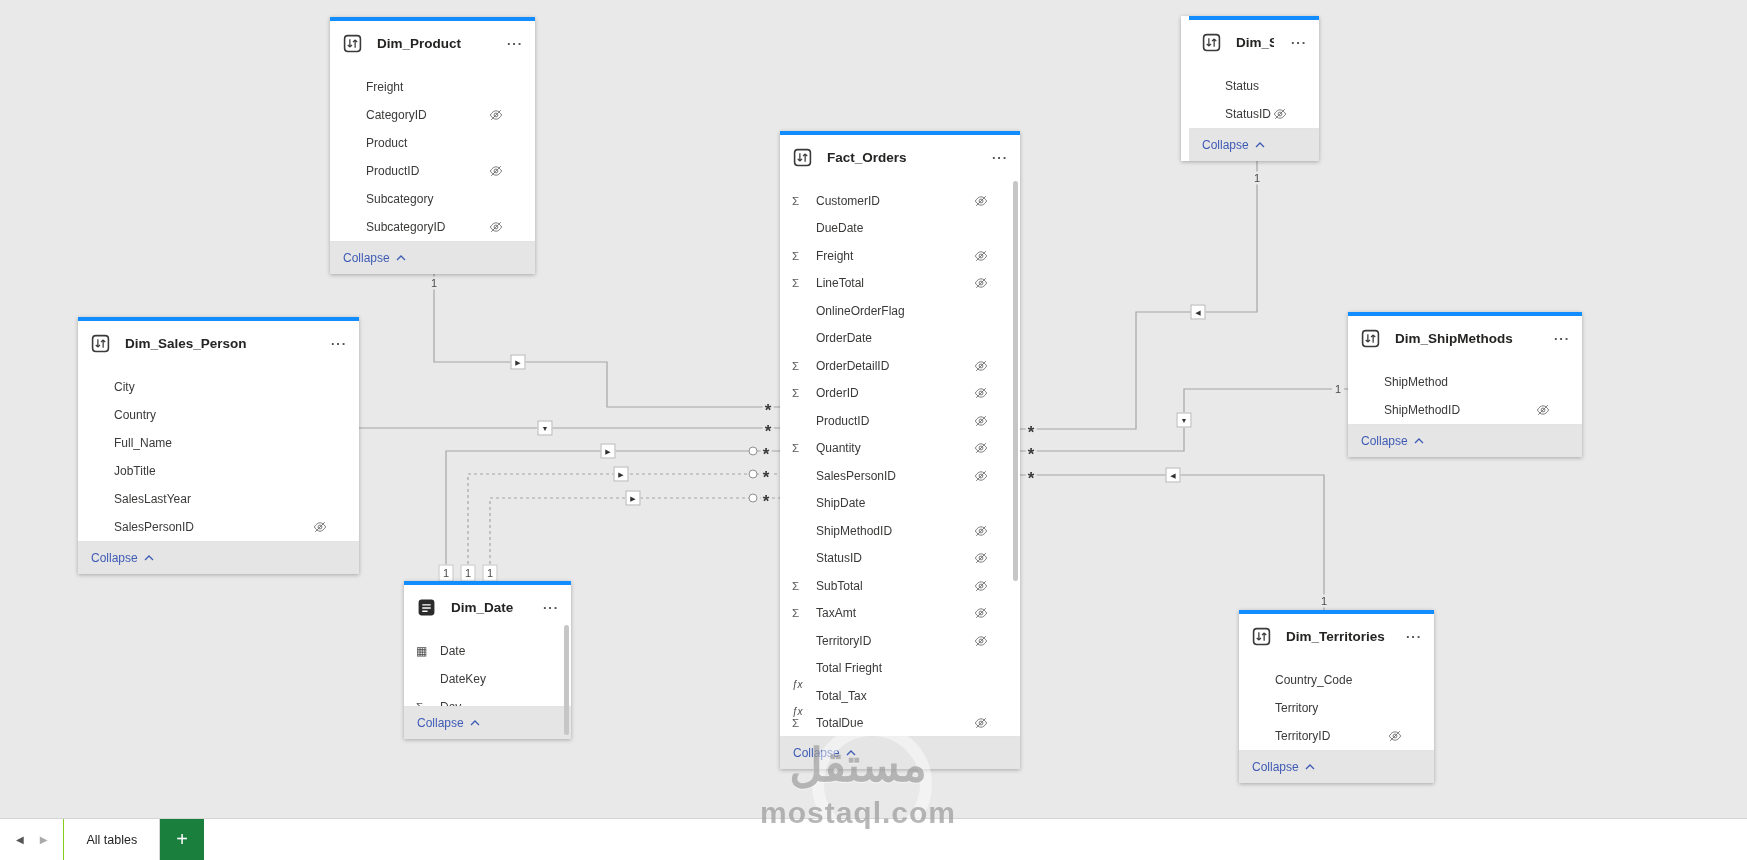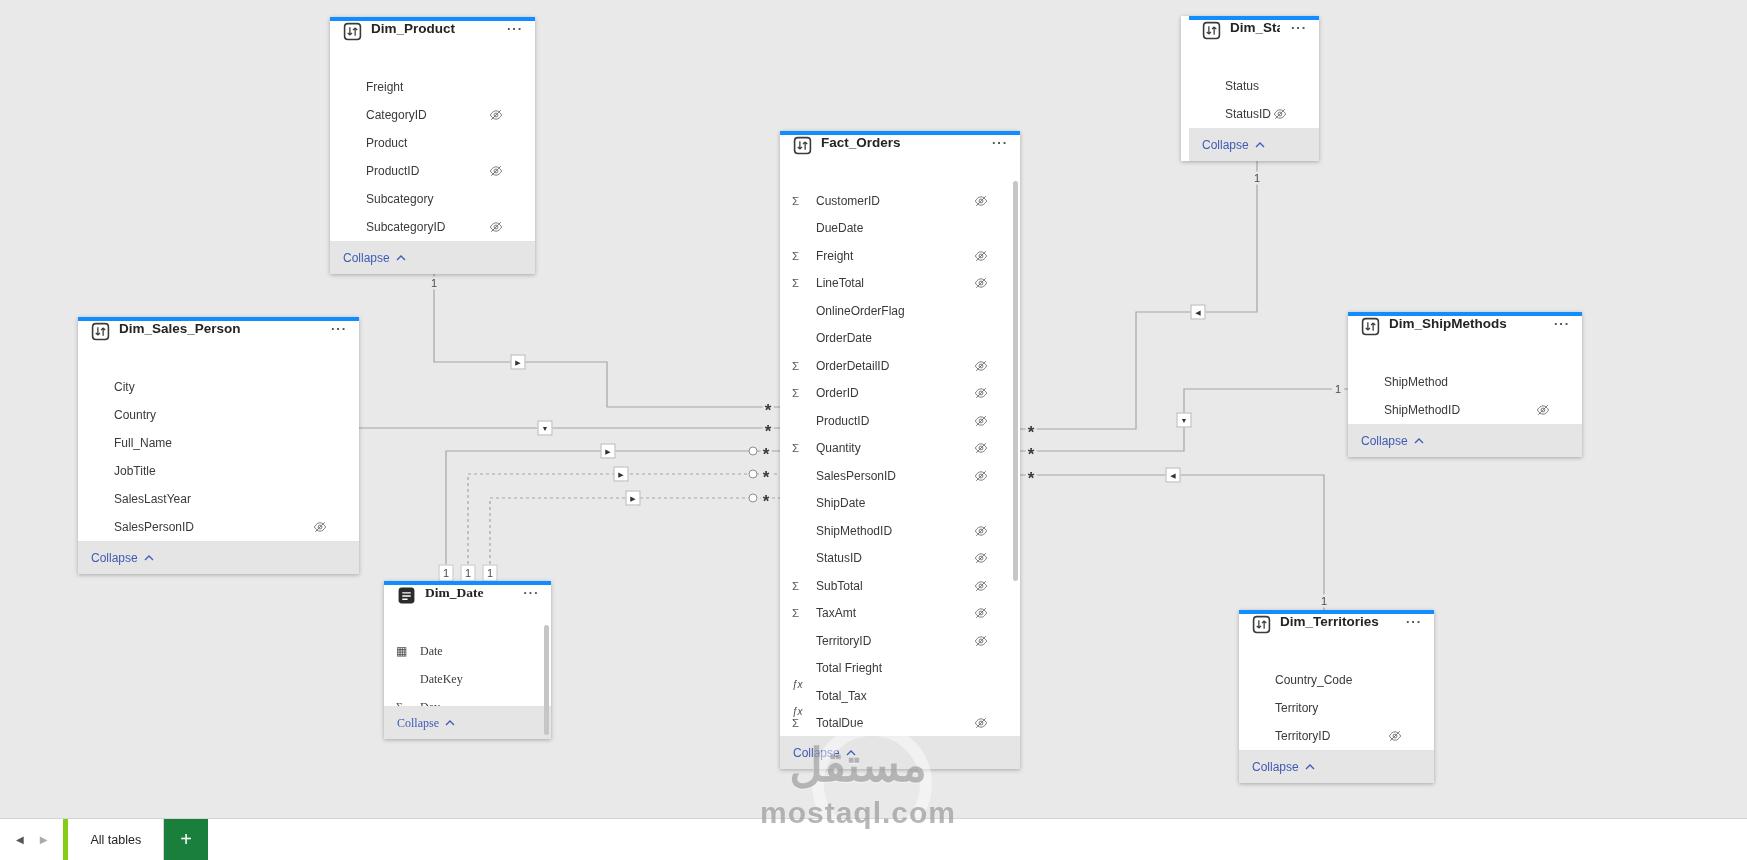--- a/index.html
+++ b/index.html
@@ -10,21 +10,21 @@
   }
   .canvas{position:relative;width:1747px;height:860px;background:#e9e9e9;overflow:hidden;}
   #rel-svg{position:absolute;left:0;top:0;z-index:1;}
   
   .card{
     position:absolute;z-index:3;background:#fff;
     box-shadow:0 1.2px 4px rgba(0,0,0,.28);
     display:flex;flex-direction:column;
   }
   .accent{height:4px;background:#118dff;flex:none;}
-  .chead{height:44px;display:flex;align-items:flex-start;gap:9px;padding:0 10px 0 12px;flex:none;cursor:pointer;}
+  .chead{height:44px;display:flex;align-items:center;gap:15px;padding:0 10px 0 12px;flex:none;cursor:pointer;}
   .cicon{width:20px;height:20px;flex:none;display:flex;align-items:center;justify-content:center;}
   .cname{flex:1;font-size:13.5px;font-weight:700;color:#252423;white-space:nowrap;overflow:hidden;}
   .cmenu{flex:none;color:#4f4f4f;font-size:13px;font-weight:700;letter-spacing:1px;cursor:pointer;padding:0 2px;}
   .cfields{flex:1 1 auto;overflow:hidden;padding-top:8px;position:relative;}
   .fld{height:28px;display:flex;align-items:center;padding:0 10px 0 12px;}
   .card.fact .fld{height:27.5px;}
   .fi{width:24px;flex:none;font-size:11.5px;color:#5a5a5a;}
   .fi.cal{font-size:12px;color:#4a4a4a;}
   .fi.calc{font-style:italic;font-size:10px;color:#4a4a4a;margin-top:32px;}
   .fname{flex:1;font-size:12px;color:#3b3a39;white-space:nowrap;overflow:hidden;}
@@ -54,21 +54,21 @@
   
   .bottom-bar{
     position:absolute;left:0;right:0;bottom:0;height:41px;z-index:6;
     background:#fff;border-top:1px solid #d4d4d4;display:flex;align-items:stretch;
   }
   .nav{display:flex;align-items:center;gap:16px;padding:0 16px;}
   .nav span{font-size:10px;cursor:pointer;}
   .nav .prev{color:#555;}
   .nav .next{color:#aaa;}
   .bbtab{
-    border-left:5px solid #84cc16;border-right:1px solid #d4d4d4;
+    border-left:1px solid #84cc16;border-right:1px solid #d4d4d4;
     display:flex;align-items:center;padding:0 22px;
     font-size:12.5px;color:#252423;background:#fff;cursor:pointer;
   }
   .add-btn{
     width:44px;border:none;background:#1a7f3c;color:#fff;
     font-size:20px;font-weight:400;cursor:pointer;
     display:flex;align-items:center;justify-content:center;
     font-family:"Liberation Sans",sans-serif;
   }
 </style>
@@ -504,21 +504,21 @@
             </span>
           </div>
         </div>
         <div class="ccollapse">
           <span>Collapse</span>
           <svg class="caret" width="10" height="6" viewBox="0 0 10 6">
             <path d="M1 5 L5 1 L9 5" fill="none" stroke="currentColor" stroke-width="1.3"></path>
           </svg>
         </div>
       </div>
-      <div class="card" style="left: 384px; top: 581px; width: 167px; height: 158px; font-family: Liberation Serif, serif;">
+      <div class="card" style="left: 404px; top: 581px; width: 167px; height: 158px;">
         <div class="accent"></div>
         <div class="chead">
           <span class="cicon">
             <svg width="19" height="19" viewBox="0 0 18 18">
               <rect x="1.5" y="1.5" width="15" height="15" rx="3" fill="#2b2b2b"></rect>
               <path d="M5 6.5h8 M5 9.5h8 M5 12.5h5" stroke="#fff" stroke-width="1.3"></path>
             </svg>
           </span>
           <span class="cname">Dim_Date</span>
           <span class="cmenu">···</span>

